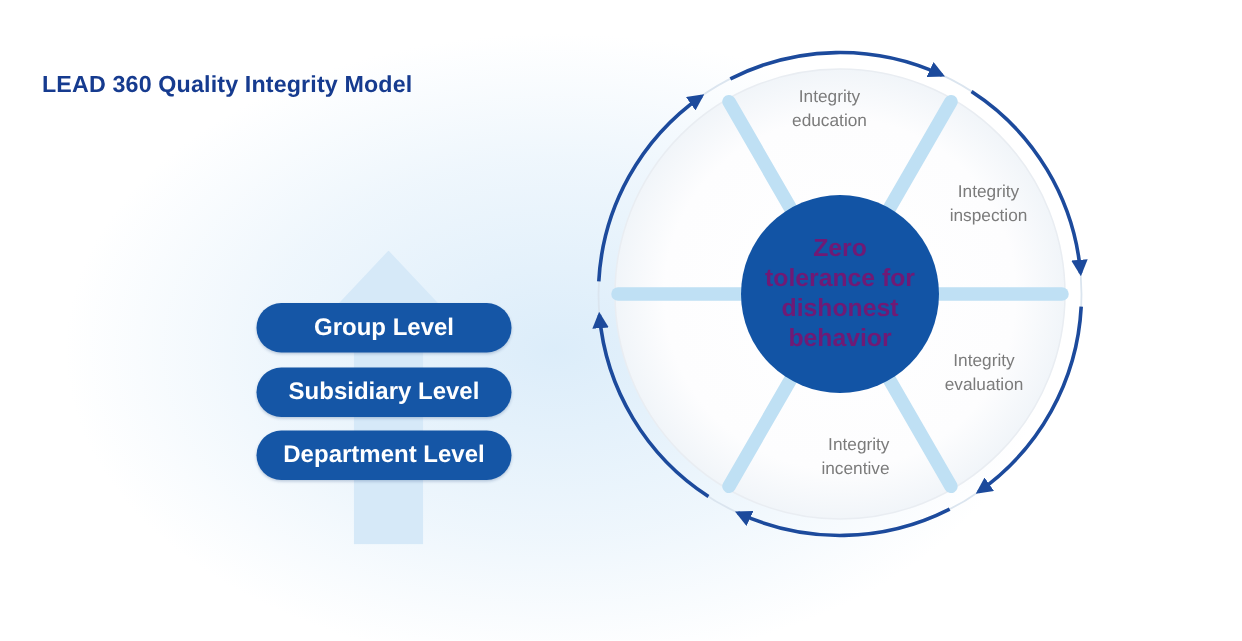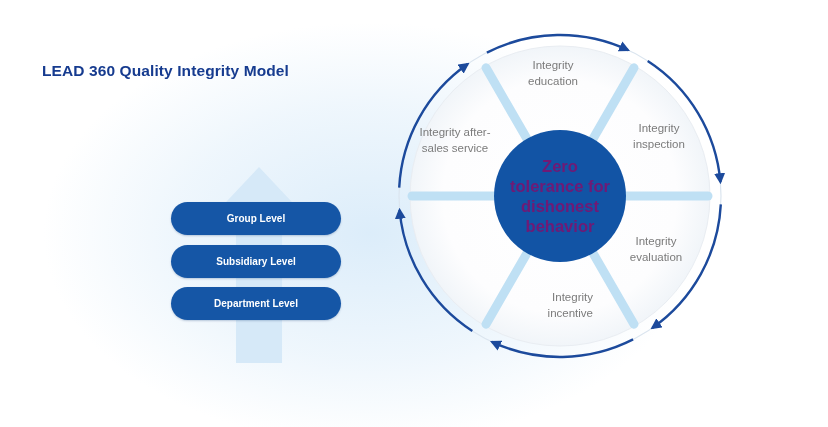--- a/index.html
+++ b/index.html
@@ -25,21 +25,21 @@
     background: radial-gradient(ellipse at 50% 52%,
                 rgba(201,227,247,0.65) 0%,
                 rgba(201,227,247,0.30) 42%,
                 rgba(201,227,247,0.0) 70%);
     pointer-events: none;
   }
   .title {
     position: absolute;
     left: 28px;
     top: 48px;
-    margin: 14px;
+    margin: 0;
     font-size: 15.5px;
     font-weight: bold;
     color: #163b8f;
     letter-spacing: 0.1px;
   }
   
   .up-arrow {
     position: absolute;
     left: 211px;
     top: 167px;
@@ -49,21 +49,21 @@
     clip-path: polygon(50% 0%, 100% 26%, 74% 26%, 74% 100%, 26% 100%, 26% 26%, 0% 26%);
   }
   .pill {
     position: absolute;
     left: 171px;
     width: 170px;
     height: 33px;
     background: #1556a6;
     border-radius: 17px;
     color: #ffffff;
-    font-size: 10px;
+    font-size: 16px;
     font-weight: bold;
     display: flex;
     align-items: center;
     justify-content: center;
     box-shadow: 0 1px 2px rgba(20,60,120,0.25);
     text-align: right;
   }
   .pill.group       { top: 202px; }
   .pill.subsidiary  { top: 245px; }
   .pill.department  { top: 287px; }
@@ -156,21 +156,20 @@
       <path d="M472.3,331.0 A161,161 0 0 1 399.6,210.0" marker-end="url(#arrowHead)"></path>
     </g>
 
     <circle cx="560" cy="196" r="66" fill="#1254a5"></circle>
   </svg>
 
   <div class="segment-label seg-education">Integrity education</div>
   <div class="segment-label seg-inspection">Integrity inspection</div>
   <div class="segment-label seg-evaluation">Integrity evaluation</div>
   <div class="segment-label seg-incentive">Integrity incentive</div>
-  <div class="segment-label seg-aftersales">Integrity after-sales service</div>
 
   <div class="wheel-center-text">
     <div>Zero</div>
     <div>tolerance for</div>
     <div>dishonest</div>
     <div>behavior</div>
   </div>
 
 </div>
 

